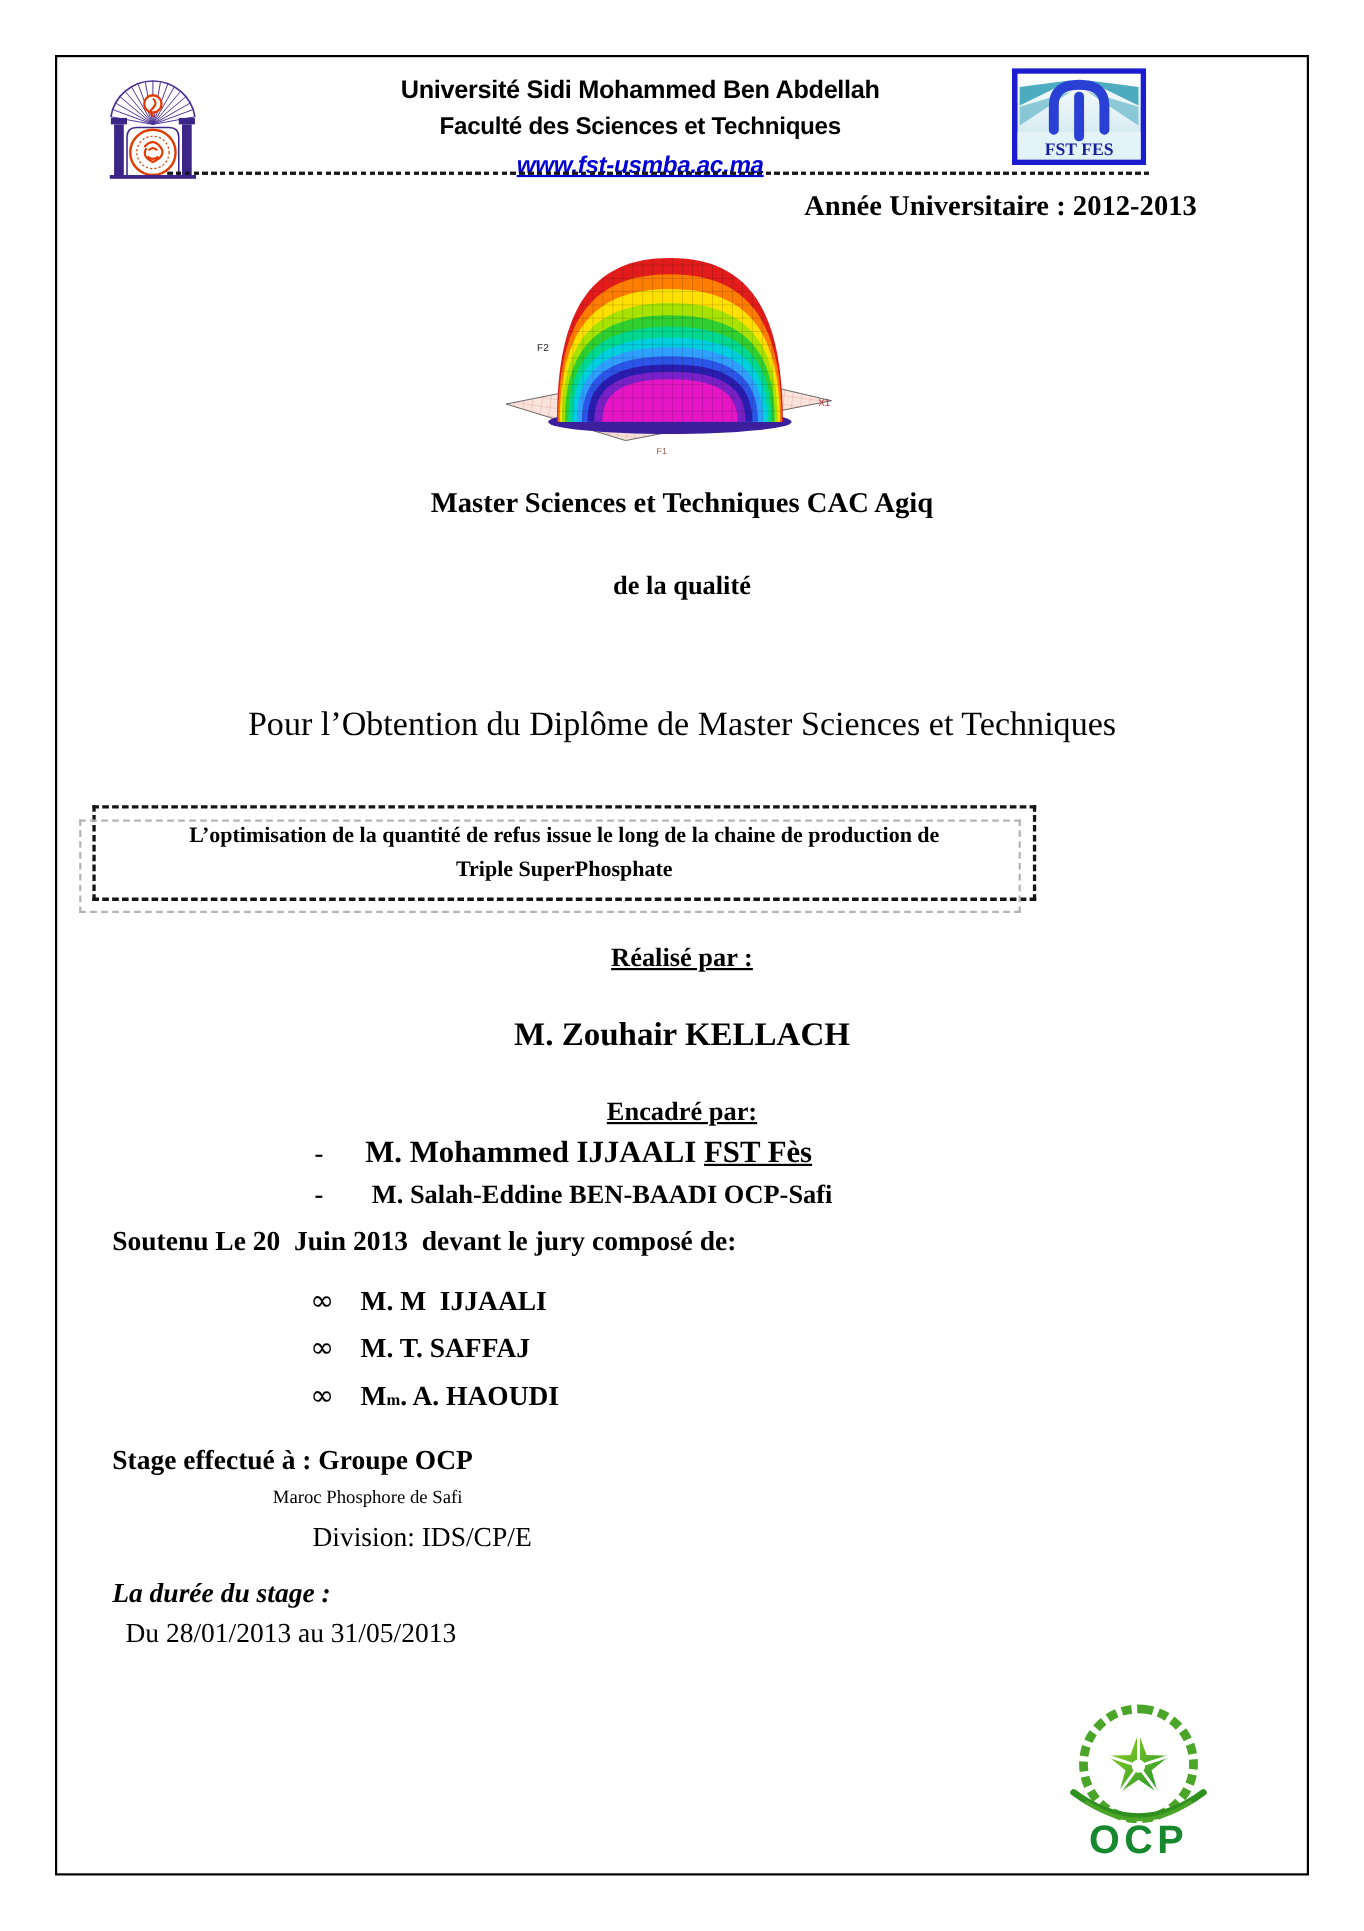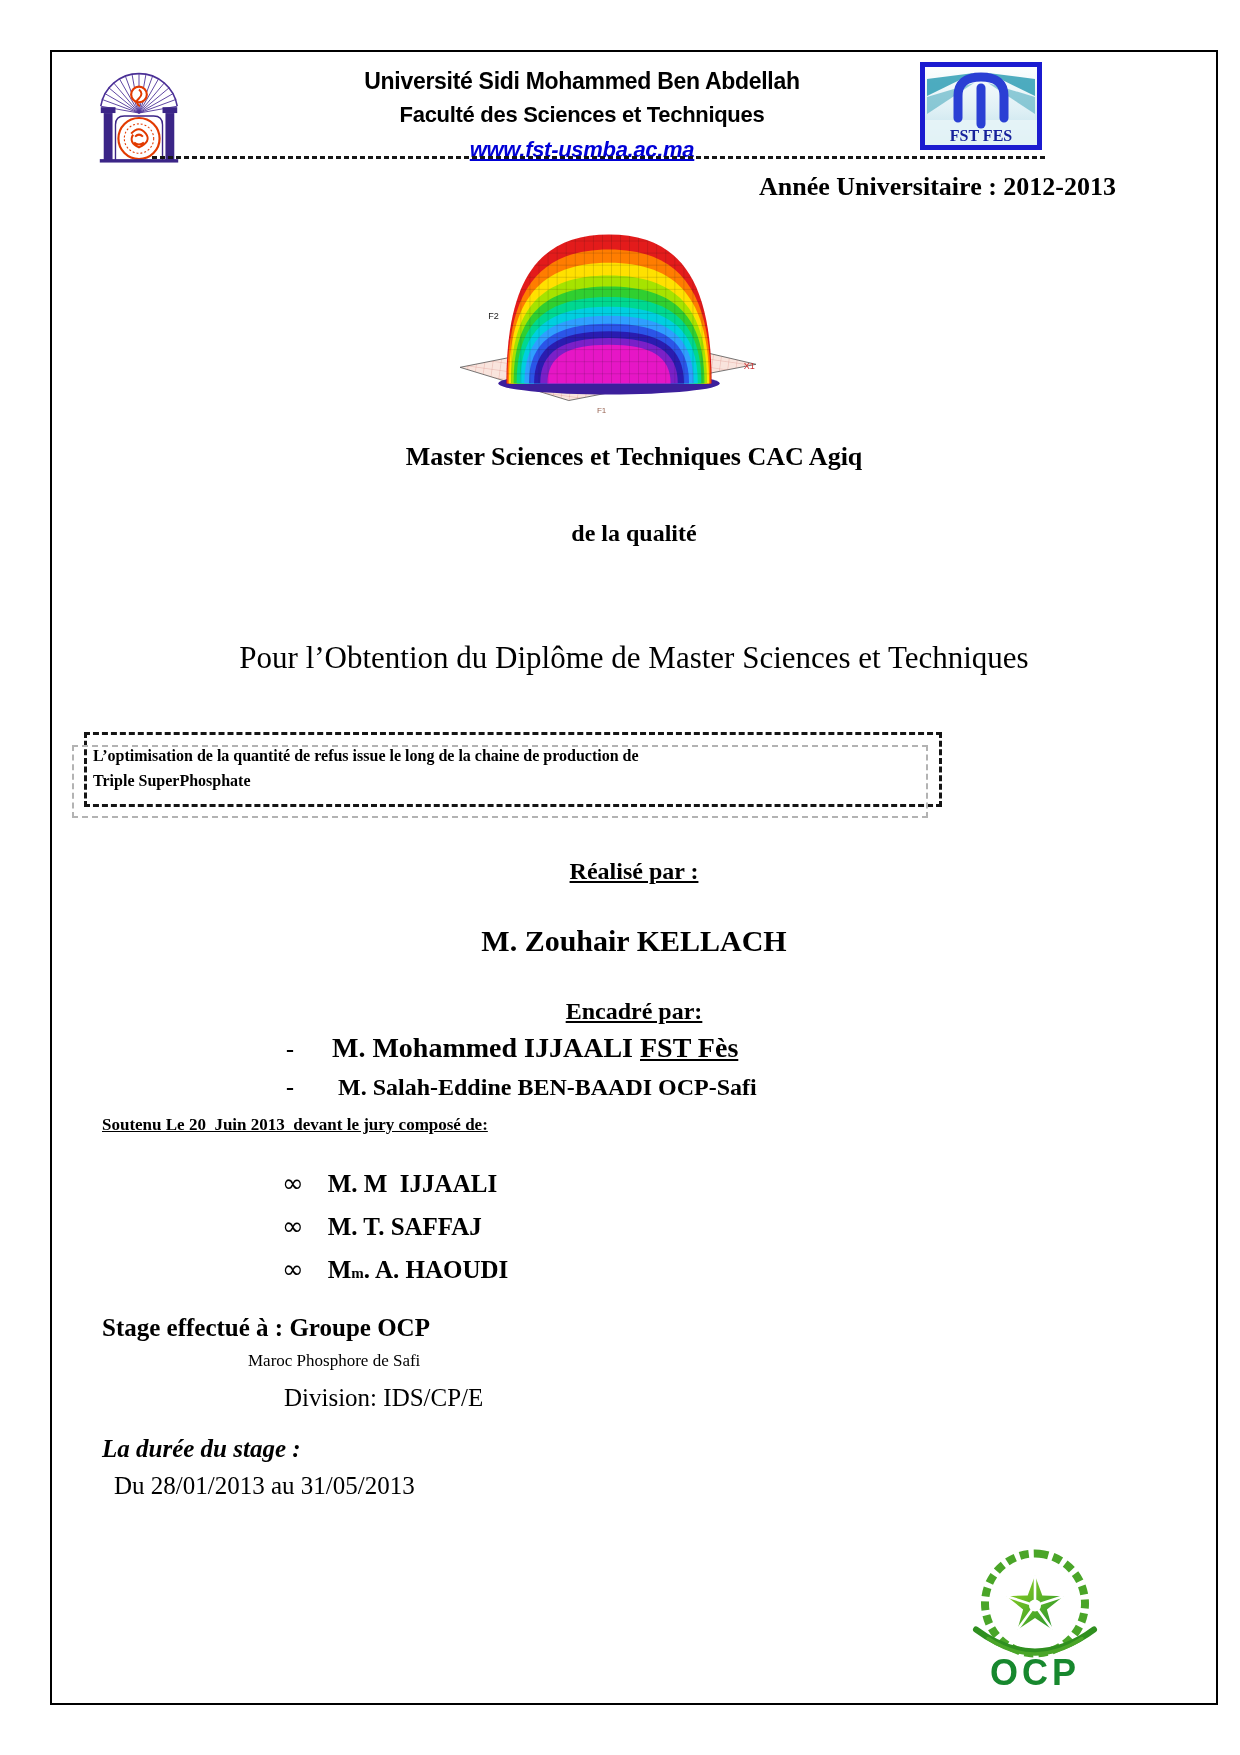--- a/index.html
+++ b/index.html
@@ -3,21 +3,20 @@
 <meta charset="utf-8">
 <style>
   html,body{margin:0;padding:0;}
   body{
     width:1240px;height:1755px;background:#ffffff;position:relative;
     font-family:"Liberation Serif",serif;color:#000;overflow:hidden;
   }
   .frame{
     position:absolute;left:50px;top:50px;width:1136px;height:1651px;
     border:2px solid #000;
-    padding-left:28px;
   }
   
   .emblem{position:absolute;left:38px;top:8px;}
   .head-center{
     position:absolute;left:240px;top:16px;width:580px;text-align:center;
     font-family:"Liberation Sans",sans-serif;font-weight:bold;letter-spacing:-0.3px;
   }
   .head-university{font-size:23px;}
   .head-faculty{font-size:22px;margin-top:7px;}
   .head-link{
@@ -37,38 +36,38 @@
   .t-master{top:390px;font-size:26px;font-weight:bold;}
   .t-spec{top:428px;font-weight:bold;}
   .t-spec .big{font-size:28px;}
   .t-spec .tail{font-size:24px;}
   .t-spec2{top:468px;font-size:24px;font-weight:bold;}
   .t-memoire{top:540px;font-size:33px;}
   .t-diploma{top:588px;font-size:31px;}
   
   .subject-box{
     position:absolute;left:32px;top:680px;width:858px;box-sizing:border-box;
-    border:3px dashed #151515;font-weight:bold;font-size:16px;
+    border:3px dashed #151515;text-align:center;font-weight:bold;font-size:20px;
     line-height:1.55;padding:9px 6px 10px;
   }
   .subject-box::after{
     content:"";position:absolute;left:-15px;top:10px;width:100%;height:100%;
     border:2px dashed #b3b3b3;pointer-events:none;
   }
   
   .u{text-decoration:underline;}
   .realise{top:806px;font-size:24px;font-weight:bold;}
   .author{top:872px;font-size:30px;font-weight:bold;}
   .encadre{top:946px;font-size:24px;font-weight:bold;}
   .sup1{position:absolute;left:234px;top:980px;font-size:28px;font-weight:bold;white-space:pre-wrap;}
   .sup1 .bullet{display:inline-block;width:46px;font-size:24px;}
   .sup2{position:absolute;left:234px;top:1022px;font-size:24px;font-weight:bold;white-space:pre-wrap;}
   .sup2 .bullet{display:inline-block;width:52px;}
   .pre{white-space:pre-wrap;}
-  .soutenu{position:absolute;left:50px;top:1063px;font-size:17px;font-weight:bold;text-decoration:underline;}
+  .soutenu{position:absolute;left:50px;top:1063px;font-size:25px;font-weight:bold;}
   .jury{position:absolute;left:230px;top:1116px;font-size:25px;font-weight:bold;}
   .jury .row{display:flex;align-items:baseline;height:43px;}
   .jury .inf{font-family:"DejaVu Sans",sans-serif;font-weight:normal;font-size:26px;margin-right:24px;}
   .jury sup{font-size:15px;line-height:0;}
   .stage{position:absolute;left:50px;top:1262px;font-size:25px;font-weight:bold;}
   .stage2{position:absolute;left:196px;top:1299px;font-size:17px;}
   .stage3{position:absolute;left:232px;top:1332px;font-size:25px;}
   .duree{position:absolute;left:50px;top:1383px;font-size:25px;font-weight:bold;font-style:italic;}
   .duval{position:absolute;left:62px;top:1420px;font-size:25px;}
   .ocp{position:absolute;left:908px;top:1492px;}

